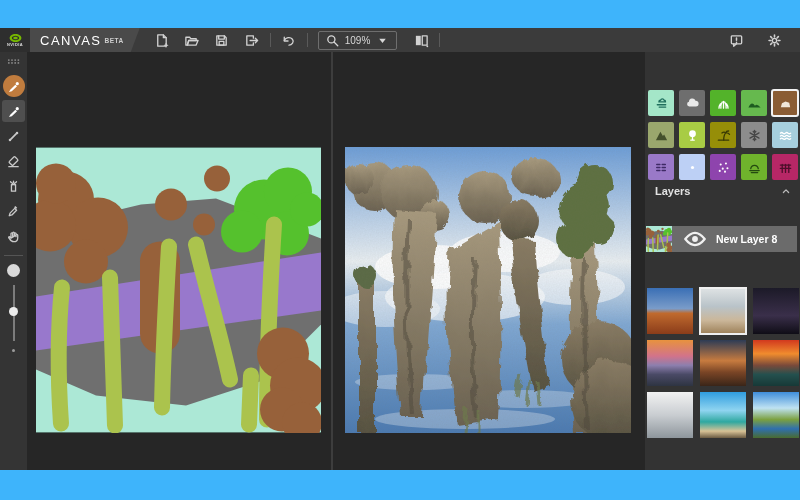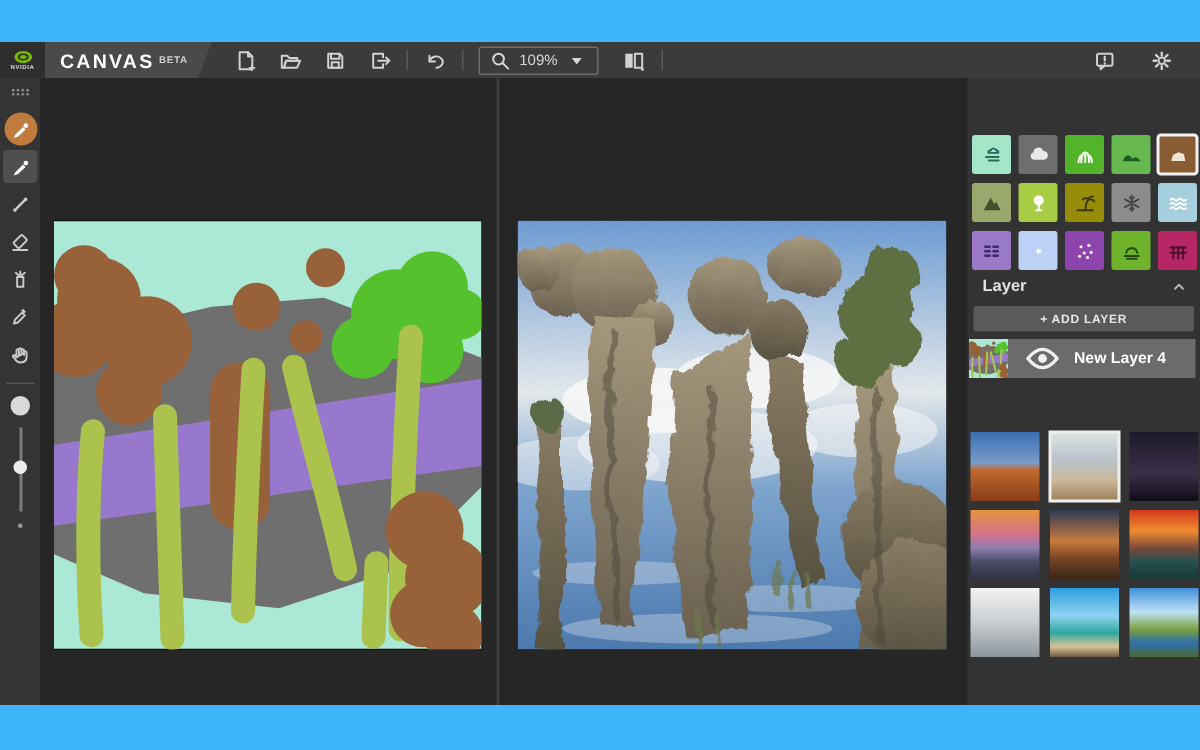--- a/index.html
+++ b/index.html
@@ -7,21 +7,21 @@
   .app{position:absolute;left:0;top:28px;width:800px;height:442px;background:#262626;}
   
   .topbar{position:absolute;left:0;top:0;width:800px;height:24px;background:#3b3b3b;
     display:flex;align-items:center;}
   .brand{height:24px;display:flex;align-items:stretch;flex:0 0 auto;}
   .nvbox{width:30px;background:#2e2e2e;display:flex;flex-direction:column;align-items:center;justify-content:center;}
   .nvbox svg{display:block}
   .nvtxt{font-size:4px;font-weight:bold;color:#ddd;letter-spacing:.4px;line-height:4px;}
   .cnvbox{background:#4a4a4a;display:flex;align-items:center;padding:0 16px 0 10px;
     clip-path:polygon(0 0,100% 0,calc(100% - 9px) 100%,0 100%);}
-  .cnv{color:#fff;font-size:13px;font-weight:bold;letter-spacing:1.5px;}
+  .cnv{color:#fff;font-size:13px;font-weight:normal;letter-spacing:1.5px;}
   .beta{color:#cfcfcf;font-size:6.5px;font-weight:bold;vertical-align:top;margin-left:3px;letter-spacing:.5px;}
   .tbtn{width:24px;height:20px;display:flex;align-items:center;justify-content:center;color:#d2d2d2;cursor:pointer;}
   .tsep{width:1px;height:14px;background:#5a5a5a;margin:0 6px;}
   .zoomctl{display:flex;align-items:center;gap:5px;border:1px solid #6e6e6e;border-radius:2px;
     padding:1px 6px;margin:0 4px;color:#d8d8d8;cursor:pointer;}
   .zoomctl .zv{font-size:10px;}
   .tb-right{margin-left:auto;display:flex;align-items:center;gap:14px;padding-right:14px;}
   
   .sidebar{position:absolute;left:0;top:24px;width:27px;bottom:0;background:#343434;
     display:flex;flex-direction:column;align-items:center;}
@@ -517,40 +517,39 @@
         <div class="mat" style="background: rgb(183, 39, 102); color: rgb(77, 15, 42);">
           <span data-icon="wood">
             <svg viewBox="0 0 16 16" width="15" height="15">
               <path d="M4.5 4.8v8.4M8 4.8v8.4M11.5 4.8v8.4M2.5 5.4h11M2.5 9h11"></path>
             </svg>
           </span>
         </div>
       </div>
 
     <div class="shead" style="top:132px">
-      <span>Layer</span>
+      <span>Layers</span>
       <span class="chev" data-icon="chevron-up">
           <svg viewBox="0 0 16 16" width="12" height="12">
             <path d="M4.5 10l3.5-3.6L11.5 10" stroke-width="1.6"></path>
           </svg>
         </span>
     </div>
-    <button class="addlayer">+ ADD LAYER</button>
     <div id="layers-list">
         <div class="layerrow">
           <svg viewBox="0 0 285 285">
             <use href="#painting-art"></use>
           </svg>
           <span class="eye" data-icon="eye">
             <svg viewBox="0 0 16 16" width="14" height="14">
               <path d="M2 8c4-5 8-5 12 0-4 5-8 5-12 0z"></path>
               <circle class="f" cx="8" cy="8" r="1.8"></circle>
             </svg>
           </span>
-          <span class="lname">New Layer 4</span>
+          <span class="lname">New Layer 8</span>
         </div>
       </div>
 
     <div class="sty-grid" id="styles-grid">
         <div class="sty" style="background: linear-gradient(rgb(58, 111, 181), rgb(122, 156, 201) 45%, rgb(192, 106, 46) 55%, rgb(138, 60, 26));"></div>
         <div class="sty sel" style="background: linear-gradient(rgb(223, 227, 228), rgb(185, 195, 201) 40%, rgb(203, 183, 154) 70%, rgb(156, 127, 87));"></div>
         <div class="sty" style="background: linear-gradient(rgb(28, 26, 40), rgb(58, 47, 74) 60%, rgb(15, 13, 22));"></div>
         <div class="sty" style="background: linear-gradient(rgb(232, 146, 62), rgb(210, 115, 138) 35%, rgb(141, 127, 174) 55%, rgb(74, 74, 102) 75%, rgb(46, 52, 66));"></div>
         <div class="sty" style="background: linear-gradient(rgb(46, 60, 85), rgb(199, 123, 63) 45%, rgb(122, 69, 38) 70%, rgb(58, 37, 24));"></div>
         <div class="sty" style="background: linear-gradient(rgb(210, 57, 30), rgb(240, 140, 46) 30%, rgb(122, 74, 58) 55%, rgb(36, 80, 78) 75%, rgb(23, 57, 55));"></div>

